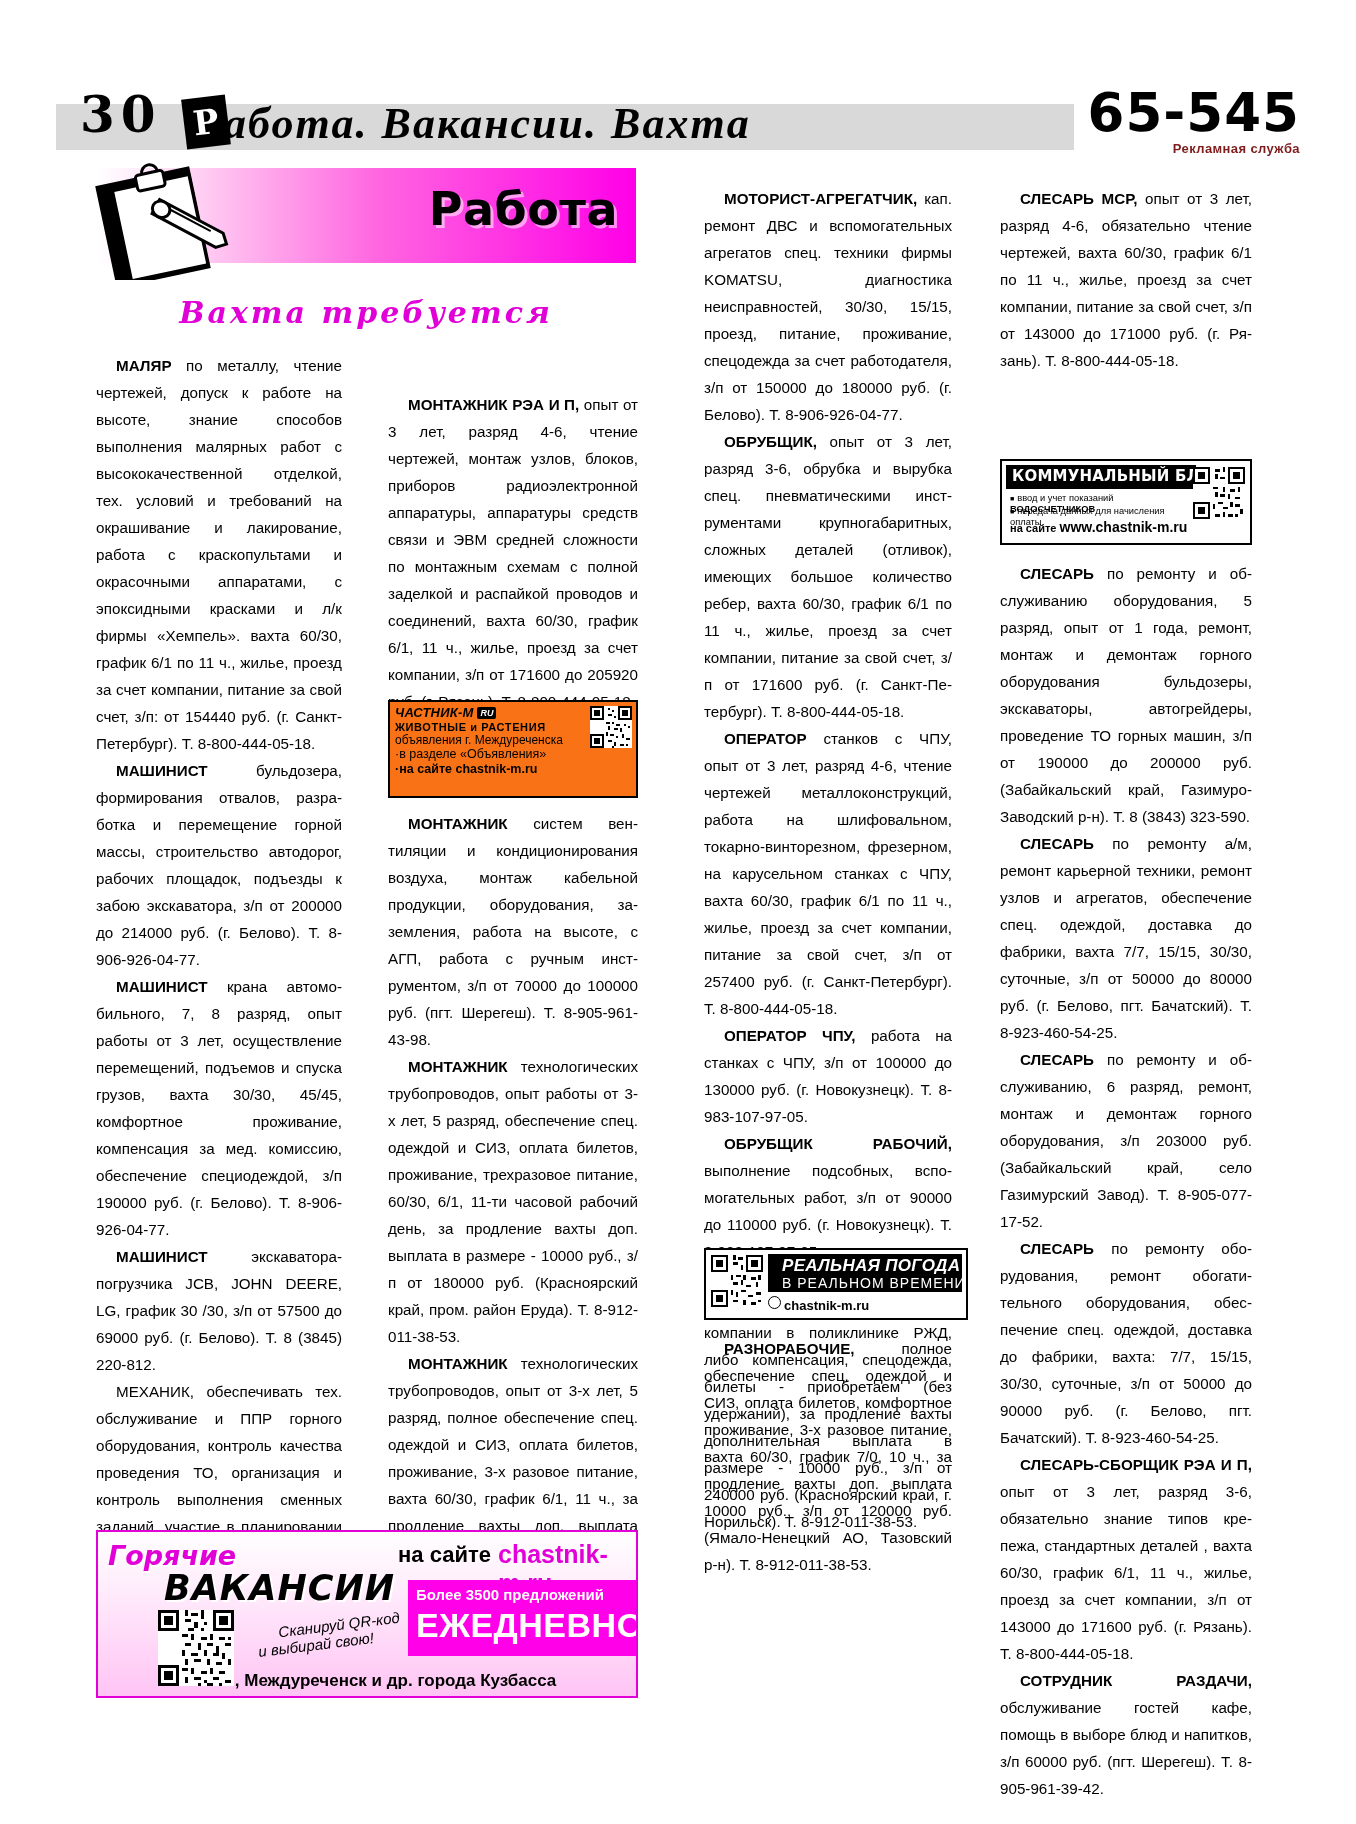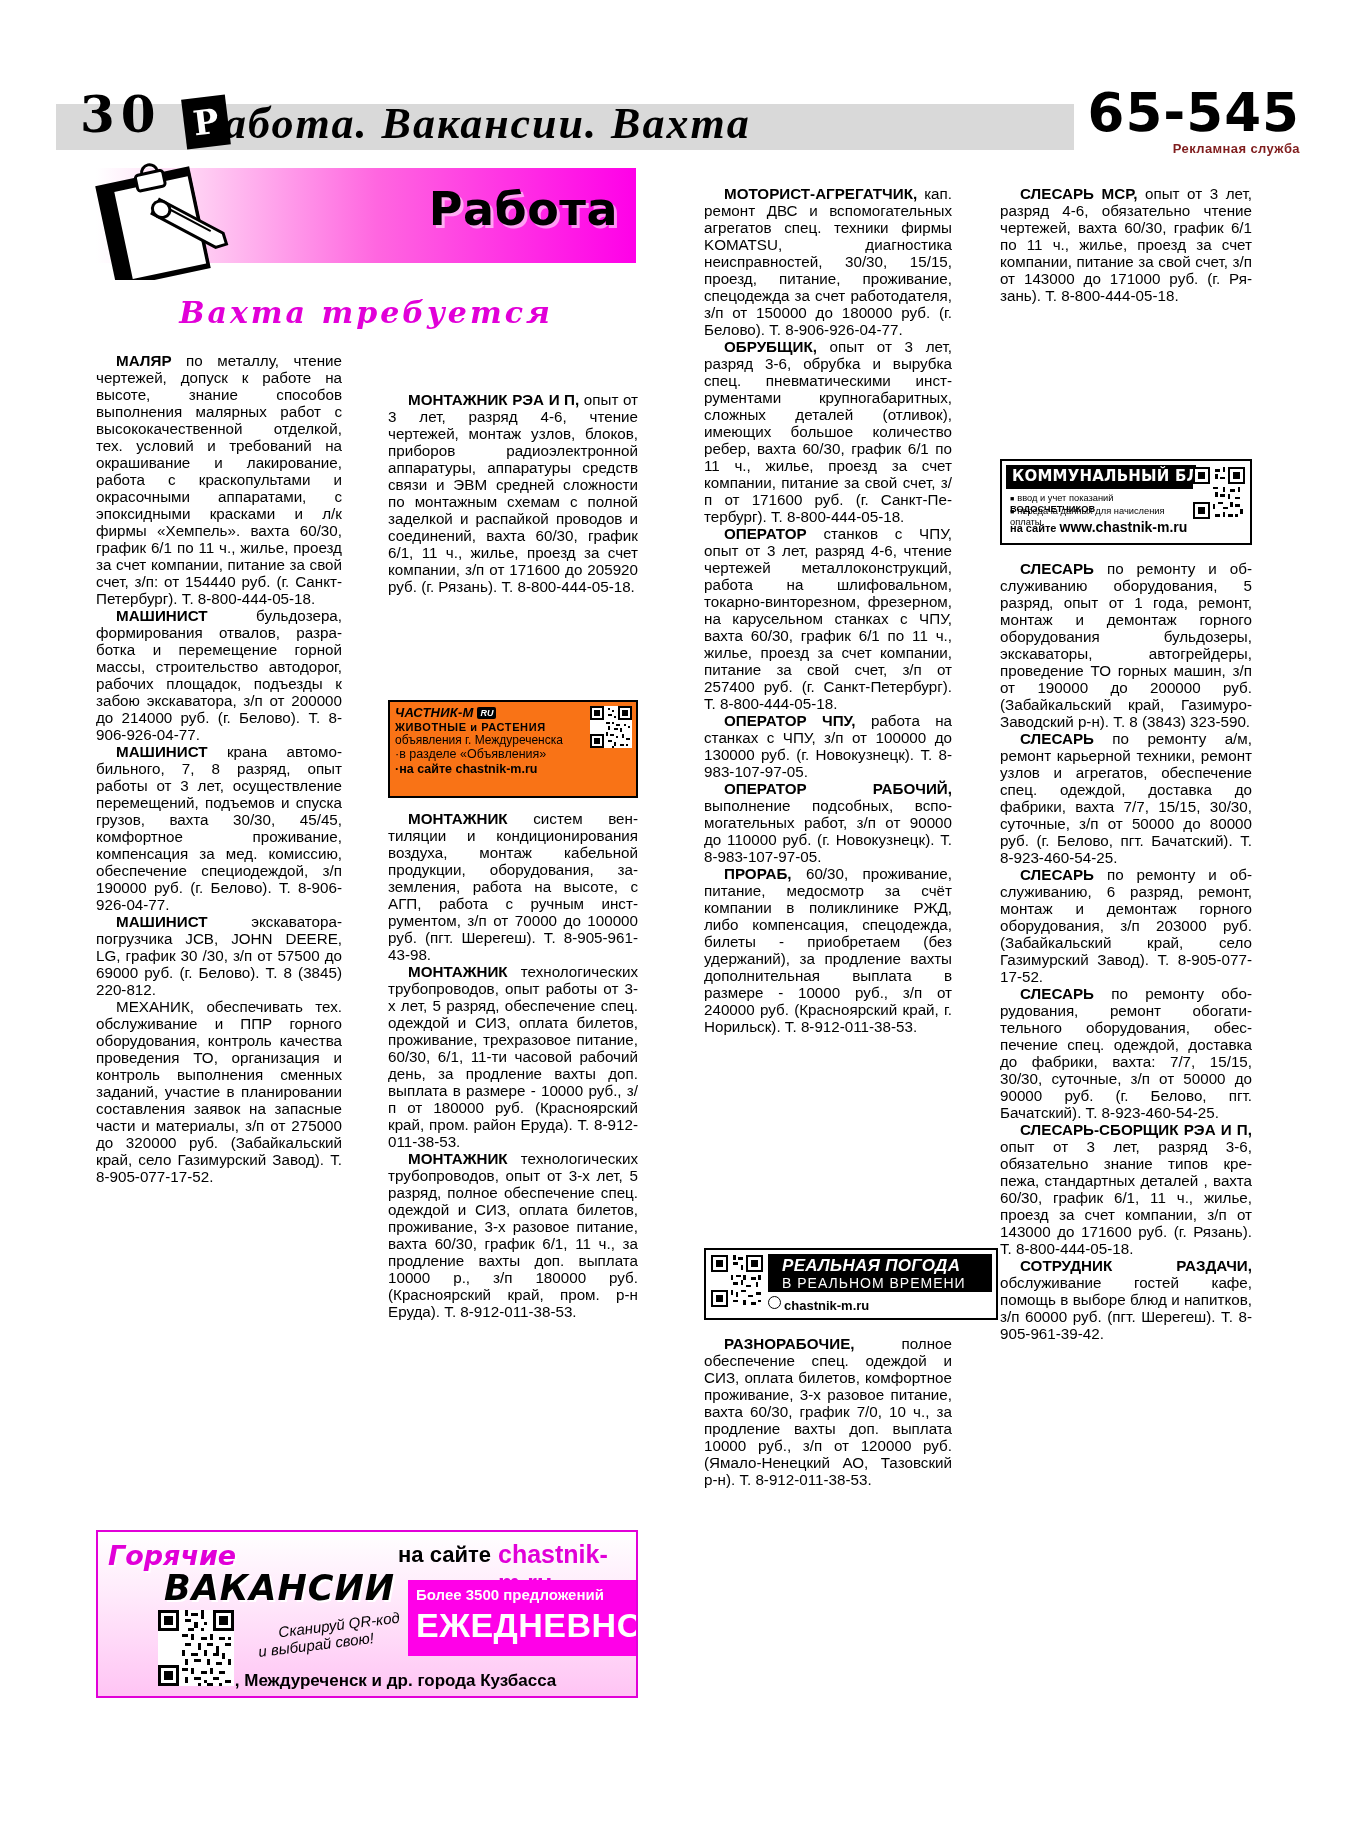--- a/index.html
+++ b/index.html
@@ -76,21 +76,21 @@
     font-family:"DejaVu Serif","Liberation Serif",serif;
     font-weight:700; font-style:italic; font-size:30px;
     letter-spacing: 3px; color:#e100d8;
   }
 
   
   .col {
     position:absolute;
     font-family:"Liberation Sans","DejaVu Sans",sans-serif;
     font-size: 15.2px;
-    line-height: 17px;
+    line-height: 27px;
     text-align: justify;
     text-justify: inter-word;
     color:#000;
     hyphens: manual;
   }
   .col p { margin: 0; text-indent: 20px; }
   .col p b, .col p strong { font-weight:700; }
 
   #col1 { left: 96px;  top: 352px; width: 246px; }
   #col2 { left: 388px; top: 352px; width: 250px; margin-top: 39px; }
@@ -120,21 +120,21 @@
   }
   #ad-chastnik .l3 { font-size:12px; padding-left:5px; }
   #ad-chastnik .l4, #ad-chastnik .l5 {
     font-size:12.5px; padding-left:5px; line-height:15px;
   }
   #ad-chastnik .l5 { font-weight:700; }
   #ad-chastnik .qr { position:absolute; right:4px; top:4px; }
 
   
   #ad-pogoda {
-    position:absolute; left: 704px; top: 1248px; width: 294px; height: 72px;
+    position:absolute; left: 704px; top: 1248px; width: 264px; height: 72px;
     border:2px solid #000; background:#fff; overflow:hidden;
   }
   #ad-pogoda .strip { position:absolute; left:62px; top:4px; right:4px; height:38px; background:#000; }
   #ad-pogoda .t1 {
     position:absolute; left:76px; top:6px; color:#fff; font-weight:700;
     font-style:italic; font-size:17px; letter-spacing:0.3px;
   }
   #ad-pogoda .t2 {
     position:absolute; left:76px; top:25px; color:#fff; font-weight:400;
     font-size:14px; letter-spacing:1px;
@@ -333,21 +333,21 @@
     <p><b>МОНТАЖНИК</b> систем вен­тиляции и кондиционирования воздуха, монтаж кабельной продукции, оборудования, за­земления, работа на высоте, с АГП, работа с ручным инст­рументом, з/п от 70000 до 100000 руб. (пгт. Шерегеш). Т. 8-905-961-43-98.</p>
     <p><b>МОНТАЖНИК</b> технологичес­ких трубопроводов, опыт работы от 3-х лет, 5 разряд, обеспече­ние спец. одеждой и СИЗ, опла­та билетов, проживание, трехра­зовое питание, 60/30, 6/1, 11-ти часовой рабочий день, за продле­ние вахты доп. выплата в разме­ре - 10000 руб., з/п от 180000 руб. (Красноярский край, пром. рай­он Еруда). Т. 8-912-011-38-53.</p>
     <p><b>МОНТАЖНИК</b> технологи­ческих трубопроводов, опыт от 3-х лет, 5 разряд, полное обес­печение спец. одеждой и СИЗ, оплата билетов, проживание, 3-х разовое питание, вахта 60/30, график 6/1, 11 ч., за про­дление вахты доп. выплата 10000 р., з/п 180000 руб. (Красноярский край, пром. р-н Еруда). Т. 8-912-011-38-53.</p>
   </div>
 
   <div class="col" id="col3">
     <p><b>МОТОРИСТ-АГРЕГАТЧИК,</b> кап. ремонт ДВС и вспомогатель­ных агрегатов спец. техники фирмы KOMATSU, диагностика неисправностей, 30/30, 15/15, проезд, питание, проживание, спецодежда за счет работодате­ля, з/п от 150000 до 180000 руб. (г. Белово). Т. 8-906-926-04-77.</p>
     <p><b>ОБРУБЩИК,</b> опыт от 3 лет, разряд 3-6, обрубка и вырубка спец. пневматическими инст­рументами крупногабаритных, сложных деталей (отливок), имеющих большое количество ребер, вахта 60/30, график 6/1 по 11 ч., жилье, проезд за счет компании, питание за свой счет, з/п от 171600 руб. (г. Санкт-Пе­тербург). Т. 8-800-444-05-18.</p>
     <p><b>ОПЕРАТОР</b> станков с ЧПУ, опыт от 3 лет, разряд 4-6, чте­ние чертежей металлоконст­рукций, работа на шлифоваль­ном, токарно-винторезном, фрезерном, на карусельном станках с ЧПУ, вахта 60/30, график 6/1 по 11 ч., жилье, проезд за счет компании, пита­ние за свой счет, з/п от 257400 руб. (г. Санкт-Петер­бург). Т. 8-800-444-05-18.</p>
     <p><b>ОПЕРАТОР ЧПУ,</b> работа на станках с ЧПУ, з/п от 100000 до 130000 руб. (г. Новокуз­нецк). Т. 8-983-107-97-05.</p>
-    <p><b>ОПЕРАТОР РАБОЧИЙ,</b> выполнение подсобных, вспо­могательных работ, з/п от 90000 до 110000 руб. (г. Ново­кузнецк). Т. 8-983-107-97-05.</p>
+    <p><b>ОБРУБЩИК РАБОЧИЙ,</b> выполнение подсобных, вспо­могательных работ, з/п от 90000 до 110000 руб. (г. Ново­кузнецк). Т. 8-983-107-97-05.</p>
     <p><b>ПРОРАБ,</b> 60/30, проживание, питание, медосмотр за счёт компании в поликлинике РЖД, либо компенсация, спе­цодежда, билеты - приобрета­ем (без удержаний), за продле­ние вахты дополнительная выплата в размере - 10000 руб., з/п от 240000 руб. (Краснояр­ский край, г. Норильск). Т. 8-912-011-38-53.</p>
   </div>
 
   <div id="ad-pogoda">
     <div class="strip"></div>
     <div class="t1">РЕАЛЬНАЯ ПОГОДА</div>
     <div class="t2">В РЕАЛЬНОМ ВРЕМЕНИ</div>
     <div class="globe"></div>
     <div class="t3">chastnik-m.ru</div>
     <svg class="qr qrimg" width="52" height="52" viewBox="0 0 21 21" shape-rendering="crispEdges">

